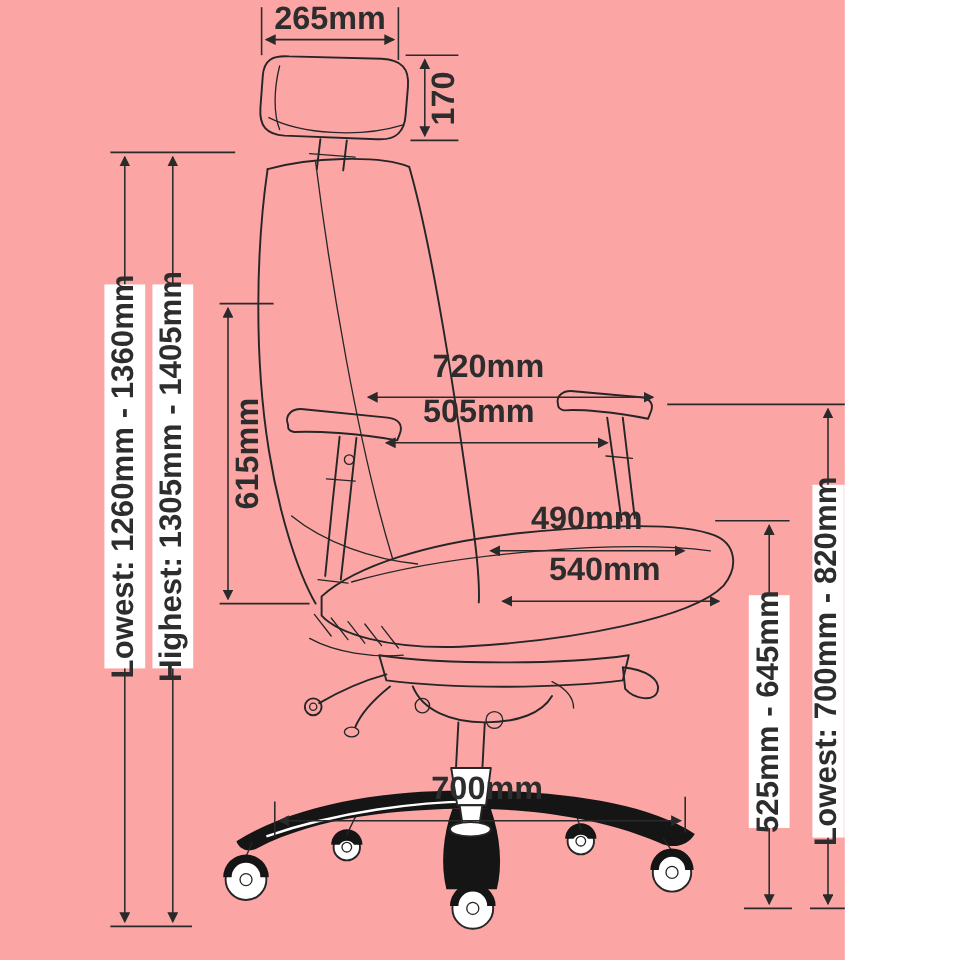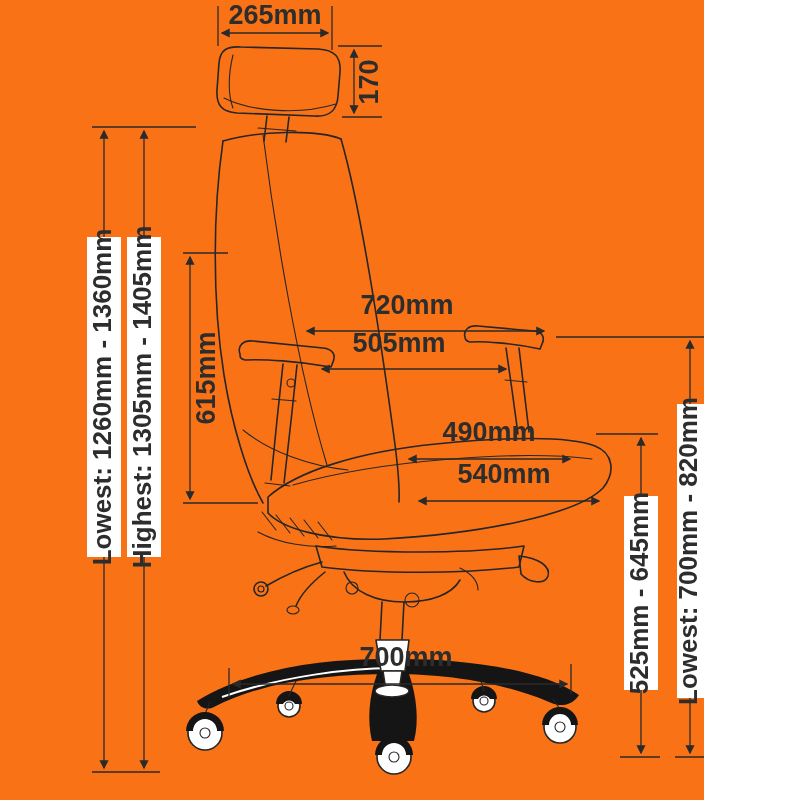--- a/index.html
+++ b/index.html
@@ -1,16 +1,16 @@
 <!DOCTYPE html>
 <html><head>
 <meta charset="utf-8">
 <style>
   html,body{margin:0;padding:0;background:#ffffff;}
-  #stage{position:relative;width:704px;height:800px;background:#f97316;overflow:hidden;}
+  #stage{position:relative;width:704px;height:800px;background:#fca5a5;overflow:hidden;}
   svg{display:block;}
   .dim-text{font-family:"Liberation Sans",sans-serif;font-weight:600;font-size:27px;fill:#2d2d2d;}
   .dim-text-v{font-family:"Liberation Sans",sans-serif;font-weight:600;font-size:26px;fill:#2d2d2d;}
   .dim-line{stroke:#2a2a2a;stroke-width:1.3;fill:none;}
   .art{stroke:#262626;stroke-width:1.6;fill:none;stroke-linecap:round;stroke-linejoin:round;}
   .art-thin{stroke:#262626;stroke-width:1.1;fill:none;stroke-linecap:round;}
   .fill-dark{fill:#151515;stroke:none;}
   .fill-white{fill:#ffffff;}
 </style>
 </head>

